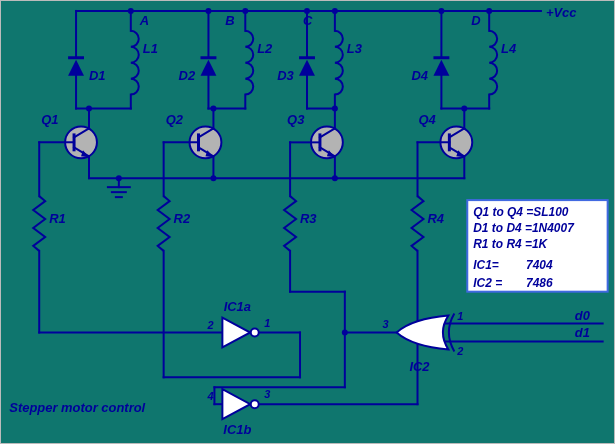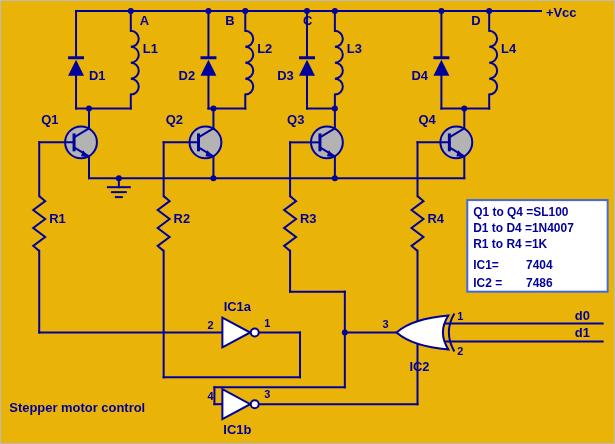--- a/index.html
+++ b/index.html
@@ -6,21 +6,21 @@
     --wire:#00009b;
     --ink:#00009b;
     --tr-fill:#b3b3b3;
     --note-border:#4169e1;
   }
   html,body{margin:0;padding:0}
   body{
     width:615px;height:444px;background:#ffffff;
     font-family:"Liberation Sans",sans-serif;
   }
-  .frame{width:613px;height:442px;border:1px solid #bbb;background:#eab308;}
+  .frame{width:613px;height:442px;border:1px solid #bbb;background:#0f766e;font-style:italic;}
   svg text{
     font-family:"Liberation Sans",sans-serif;
     font-weight:bold;font-size:13px;fill:var(--ink);
   }
   svg text.pin{font-size:11px}
   svg text.note{font-size:12px}
   .wire{stroke:var(--wire);stroke-width:2;fill:none;stroke-linecap:square}
   .comp{stroke:var(--wire);stroke-width:2;fill:none}
   .bar{stroke:var(--wire);stroke-width:3;fill:none}
   .fillc{fill:var(--wire);stroke:none}

